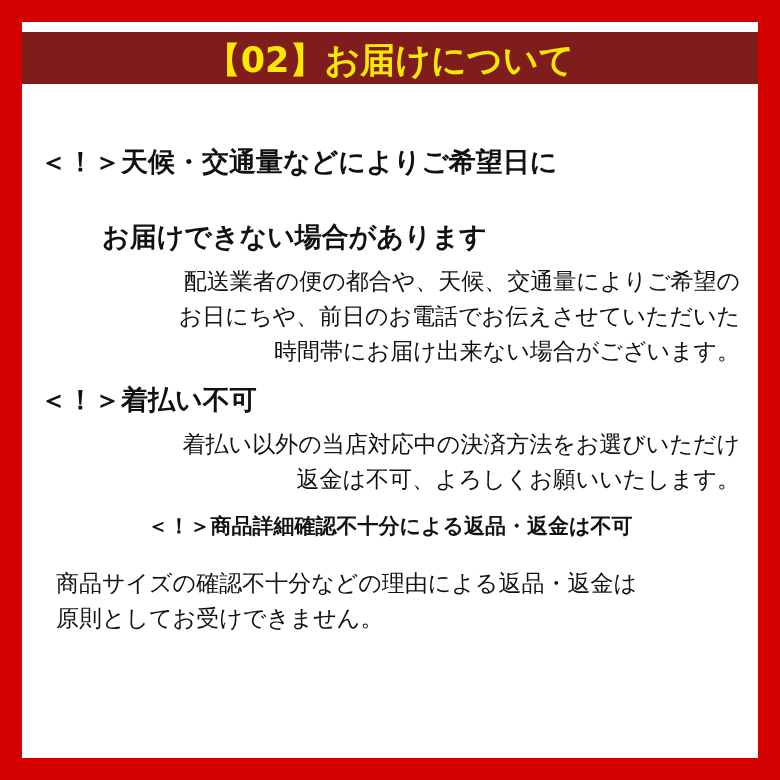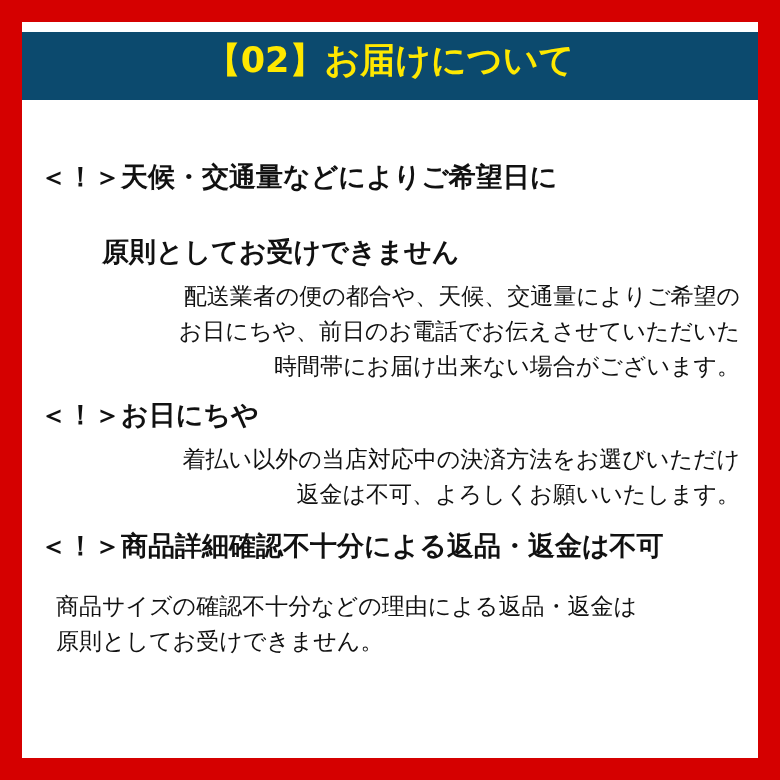--- a/index.html
+++ b/index.html
@@ -17,39 +17,38 @@
     position: absolute;
     left: 22px;
     top: 22px;
     width: 736px;
     height: 736px;
     background: #ffffff;
     box-sizing: border-box;
     overflow: hidden;
   }
   .section-header {
-    background: #0c4a6e;
+    background: #7f1d1d;
     color: #ffe800;
     font-size: 35px;
     font-weight: bold;
     line-height: 1.0;
     text-align: center;
-    padding: 11px 0 22px 0;
+    padding: 11px 0 6px 0;
     letter-spacing: 0px;
     white-space: nowrap;
   }
   .section-header.h02 {
     margin-top: 10px;
   }
   .section-header.h03 {
     margin-top: 20px;
   }
   .body-block {
     padding: 0 18px;
-    font-family: Liberation Serif, serif;
   }
   .lead {
     color: #111111;
     font-size: 27px;
     font-weight: bold;
     line-height: 1.38;
     margin: 0;
     padding: 0;
     white-space: pre-line;
   }
@@ -66,53 +65,54 @@
     color: #111111;
     font-size: 23px;
     line-height: 1.52;
     margin: 0;
     padding-top: 9px;
     white-space: pre-line;
     text-align: right;
   }
   .lead3 {
     color: #111111;
-    font-size: 27px;
+    font-size: 21px;
     font-weight: bold;
     line-height: 1.3;
     margin: 0;
     padding-top: 16px;
     white-space: nowrap;
+    text-align: center;
   }
   .para3 {
     color: #111111;
     font-size: 23px;
     line-height: 1.5;
     margin: 16px;
     padding-top: 10px;
     white-space: pre-line;
   }
 </style>
 </head>
 <body>
 
 <div class="page">
 
   <div class="section-header h02">【02】お届けについて</div>
 
   <div class="body-block">
     <p class="lead first">
       <span>＜！＞天候・交通量などによりご希望日に</span><br>
-      <span class="indent" style="padding-left:62px;">原則としてお受けできません</span>
+      <span class="indent" style="padding-left:62px;">お届けできない場合があります</span>
     </p>
     <p class="para">配送業者の便の都合や、天候、交通量によりご希望の
 お日にちや、前日のお電話でお伝えさせていただいた
 時間帯にお届け出来ない場合がございます。</p>
 
-    <p class="lead second">＜！＞お日にちや</p>
+    <p class="lead second">＜！＞着払い不可</p>
     <p class="para">着払い以外の当店対応中の決済方法をお選びいただけ
 返金は不可、よろしくお願いいたします。</p>
   </div>
 
 
   <div class="body-block">
     <p class="lead3">＜！＞商品詳細確認不十分による返品・返金は不可</p>
     <p class="para3">商品サイズの確認不十分などの理由による返品・返金は
 原則としてお受けできません。</p>
   </div>

